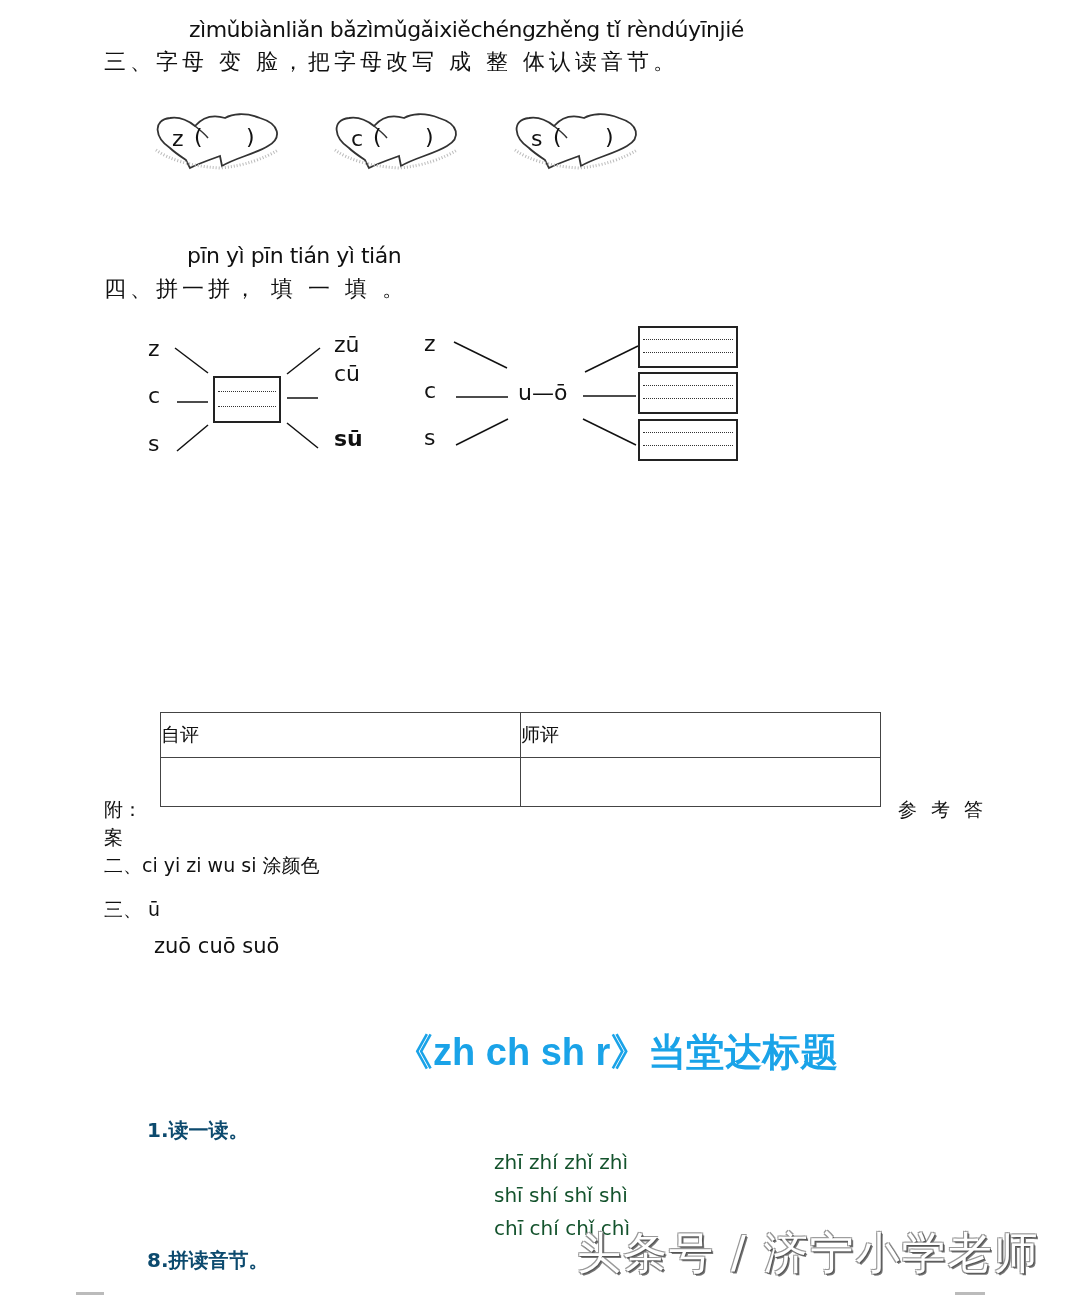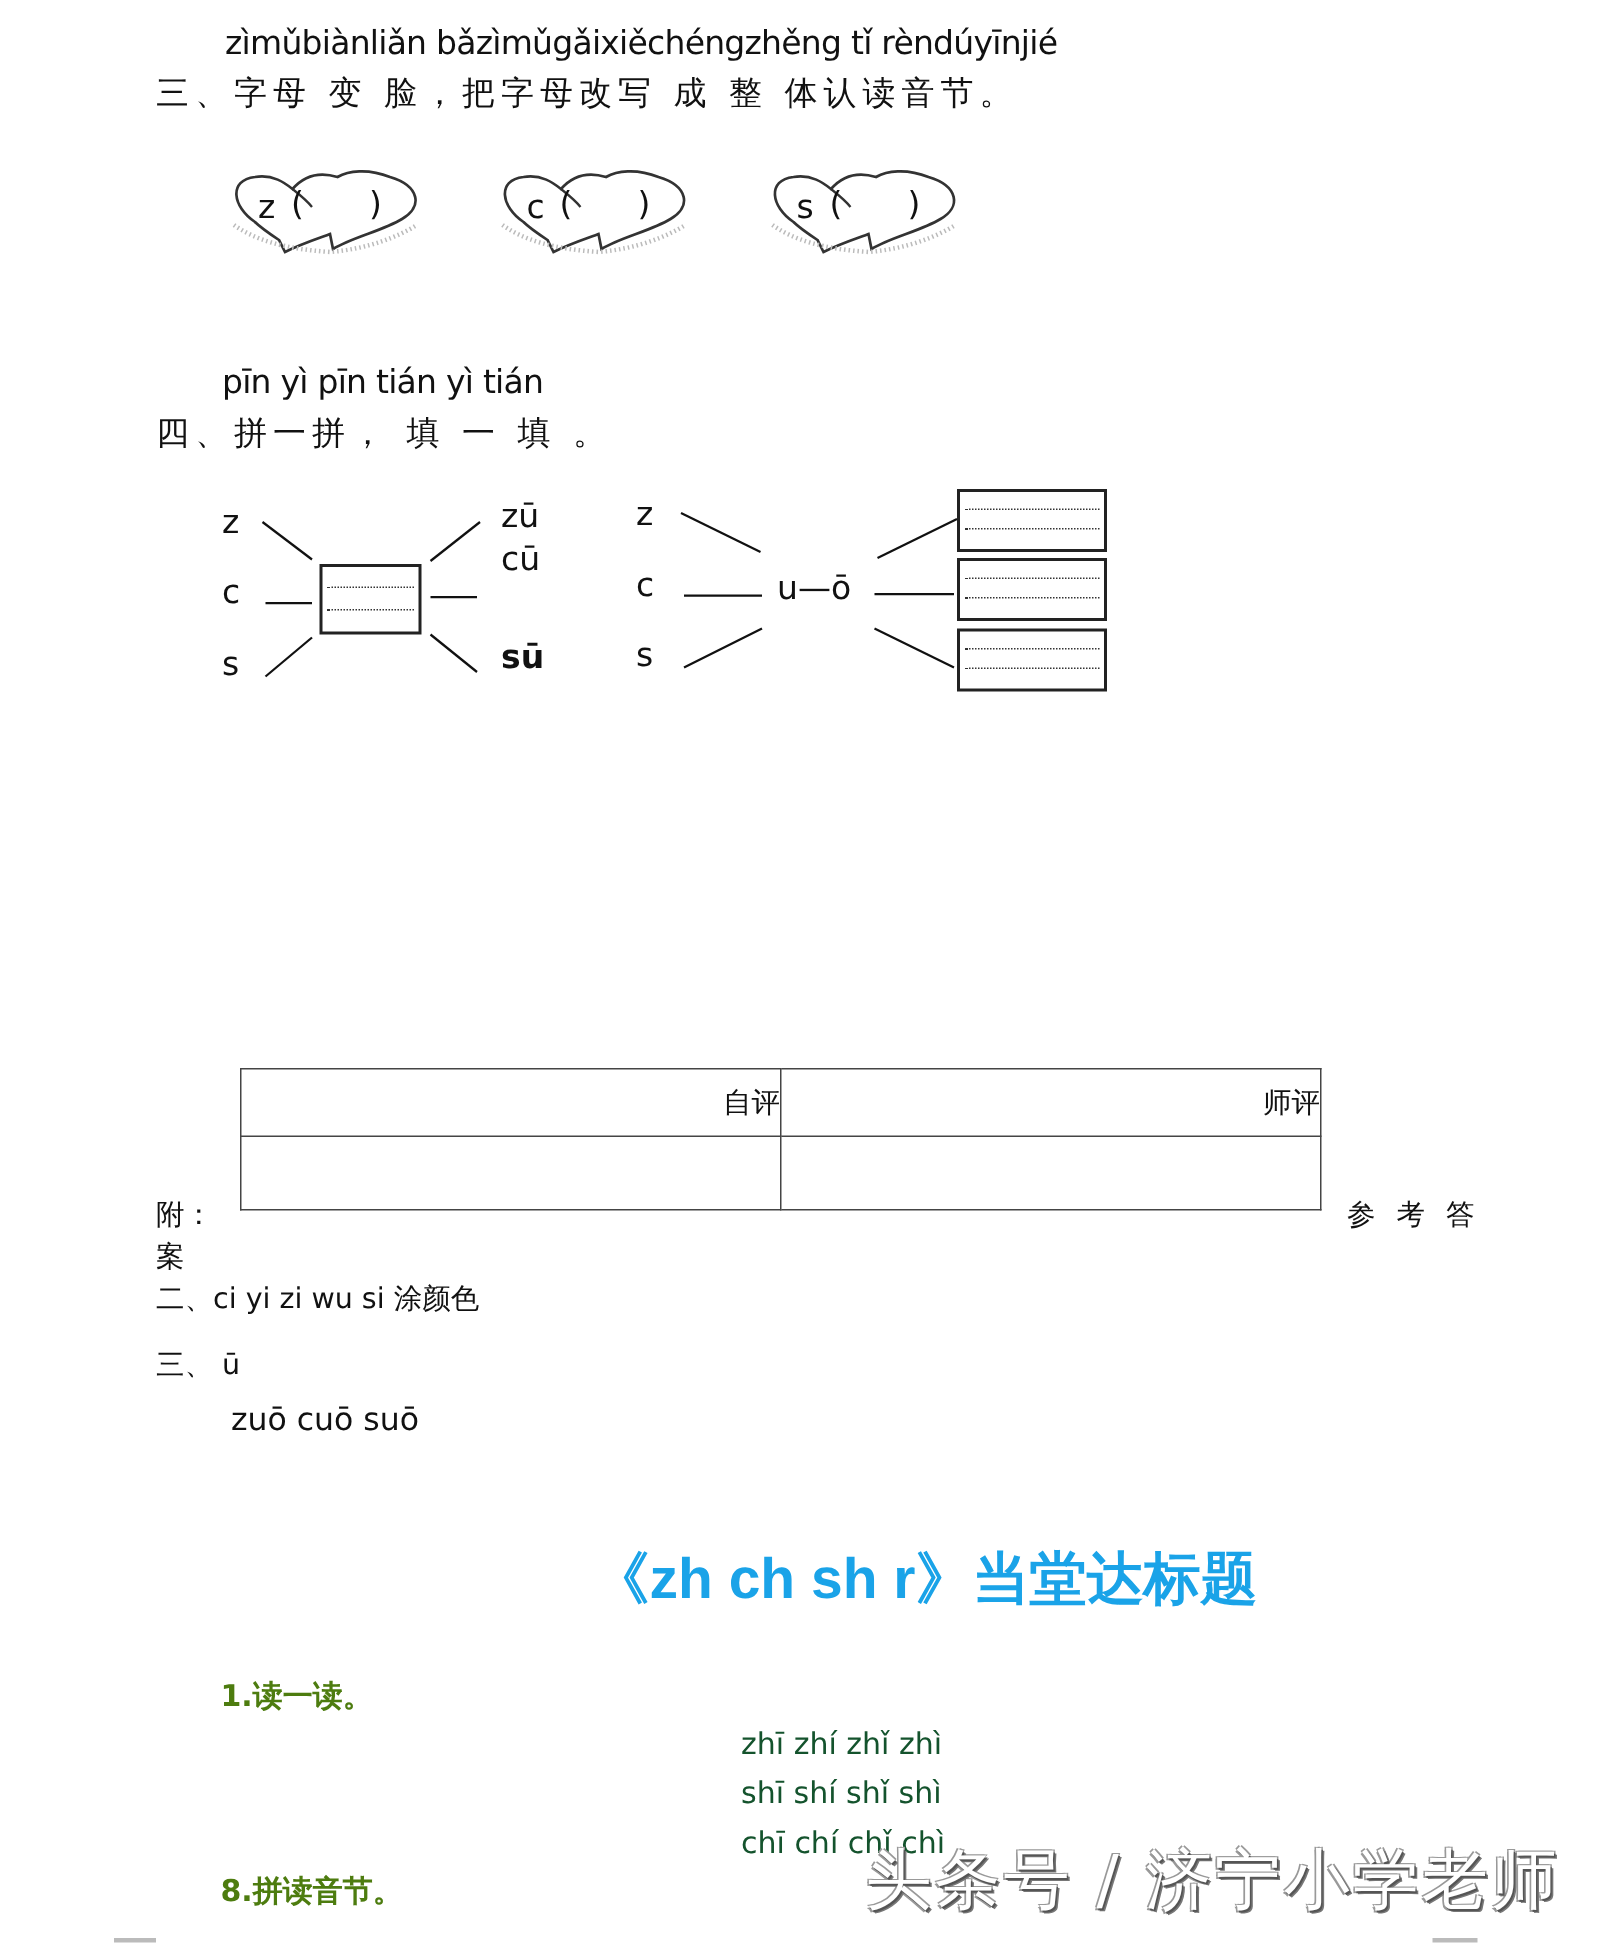--- a/index.html
+++ b/index.html
@@ -2,47 +2,47 @@
 <html><head>
 <meta charset="utf-8">
 <style>
   html, body { margin:0; padding:0; }
   body {
     width:1080px; height:1296px; position:relative; overflow:hidden;
     background:#ffffff; color:#111;
     font-family:"DejaVu Sans","Liberation Sans",sans-serif;
   }
   .abs { position:absolute; white-space:nowrap; }
-  .pinyin { font-size:22px; letter-spacing:-0.5px; color:#111; }
+  .pinyin { font-size:22px; letter-spacing:-0.5px; color:#111;margin-left:39px; }
   .heading { font-size:22px; letter-spacing:4px; color:#111; }
   .letter { font-size:22px; color:#111; }
   .heart-wrap { position:absolute; width:130px; height:70px; }
   .heart-wrap svg { position:absolute; left:0; top:0; }
   .heart-letter { position:absolute; font-size:22px; top:18px; }
   .heart-paren { position:absolute; font-size:22px; top:16px; }
   .writebox {
     position:absolute; border:2px solid #222; background:#fff; box-sizing:border-box;
   }
   .writebox .dl { position:absolute; left:3px; right:3px; border-top:1px dotted #333; }
   svg.lines { position:absolute; left:0; top:0; }
   table.eval {
     position:absolute; left:160px; top:712px; width:721px; border-collapse:collapse;
     font-size:19px;
   }
   table.eval td, table.eval th {
-    border:1.5px solid #444; text-align:right; font-weight:normal; padding:0;
+    border:1.5px solid #444; text-align:left; font-weight:normal; padding:0;
   }
   table.eval th { height:44px; }
   table.eval td { height:48px; }
   .ans { font-size:19px; color:#111; }
   .title {
     font-size:38px; font-weight:bold; color:#1aa3e8; letter-spacing:0px;
     font-family:"Liberation Sans","DejaVu Sans",sans-serif;
   }
-  .q { font-size:20px; font-weight:bold; color:#4d7c0f; }
+  .q { font-size:20px; font-weight:bold; color:#0c4a6e; }
   .read { font-size:20px; color:#14532d; }
   .watermark {
     font-size:44px; color:#fff; letter-spacing:2px;
     text-shadow: 1px 1px 0 #555, 2px 2px 0 #777, -1px -1px 0 #999, 1px -1px 0 #999, -1px 1px 0 #999;
     margin-left: 12px;
   }
 </style>
 </head>
 <body>
 

